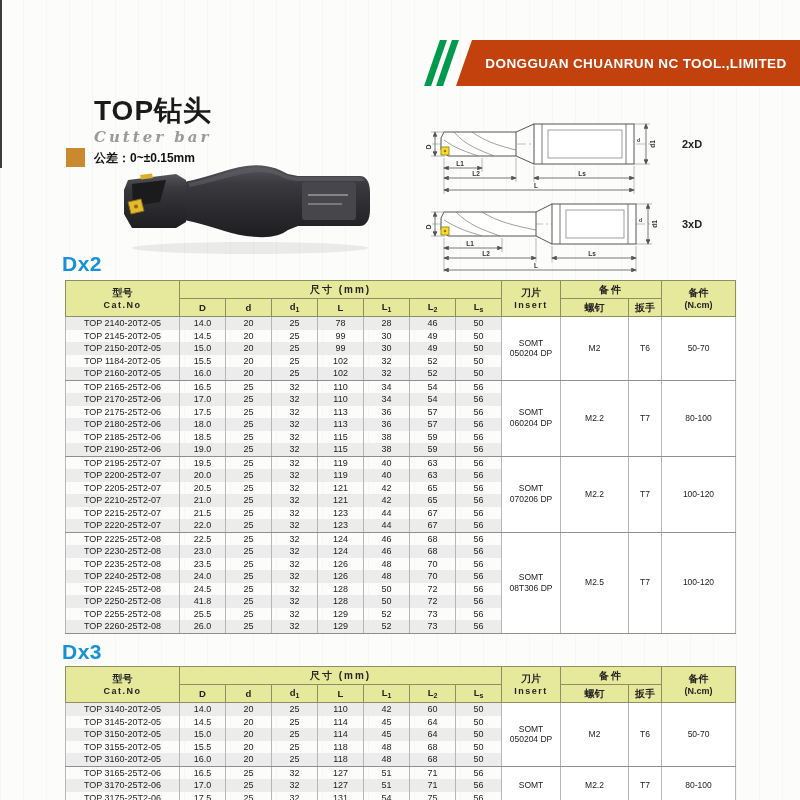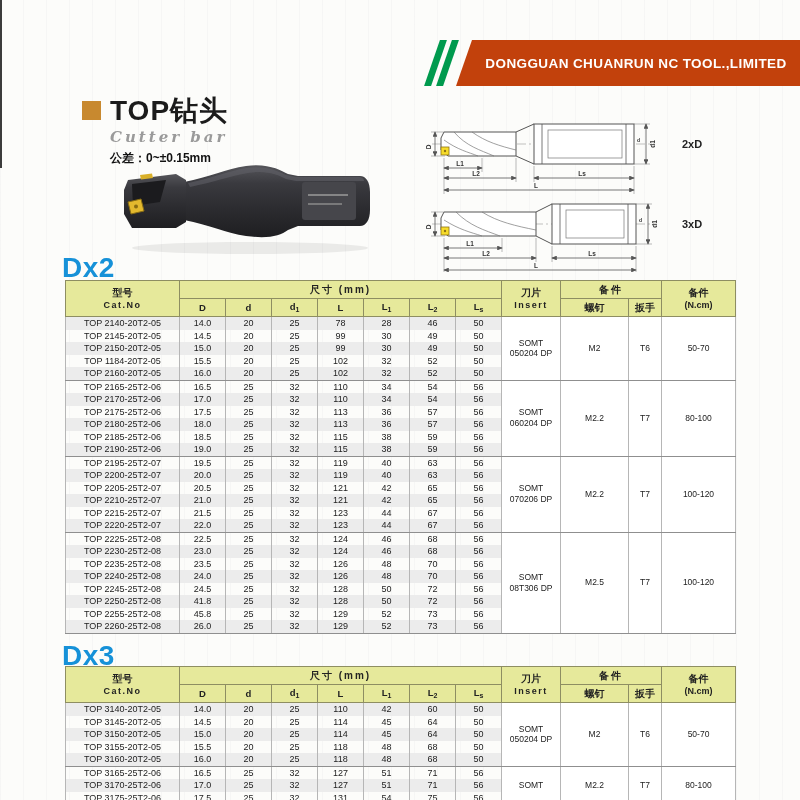--- a/index.html
+++ b/index.html
@@ -10,32 +10,32 @@
   .edge-line{position:absolute;left:0;top:0;width:2px;height:168px;background:#3c3c3c;}
 
   
   .banner-box{position:absolute;left:456px;top:40px;width:344px;height:46px;background:#c2410c;
         clip-path:polygon(16px 0,100% 0,100% 100%,0 100%);
         display:flex;align-items:center;justify-content:center;}
   .banner-text{color:#fff;font-weight:bold;font-size:13.5px;letter-spacing:.4px;padding-left:16px;white-space:nowrap;}
   .stripe{position:absolute;top:40px;height:46px;width:7px;background:#009a4e;transform:skewX(-19deg);}
 
   
-  .title-block{position:absolute;left:82px;top:96px;display:flex;}
+  .title-block{position:absolute;left:66px;top:96px;display:flex;align-items:flex-end;}
   .bullet{width:19px;height:19px;background:#c8892f;margin:5px 9px 0 0;}
   .title-main{font-size:28px;font-weight:bold;color:#1b1b1b;letter-spacing:1px;line-height:1.05;}
   .subtitle{font-family:"DejaVu Serif","Liberation Serif",serif;font-style:italic;font-weight:bold;
         color:#9a9a9a;font-size:15px;letter-spacing:3px;margin-top:3px;}
   .tolerance{font-size:12px;font-weight:bold;color:#111;margin-top:4px;}
 
   .photo{position:absolute;left:118px;top:150px;}
   .diag1{position:absolute;left:424px;top:106px;}
   .diag2{position:absolute;left:424px;top:192px;}
 
-  .dx-label{position:absolute;left:62px;font-size:28px;font-weight:800;color:#1691d8;letter-spacing:.5px;}
+  .dx-label{position:absolute;left:62px;font-size:21px;font-weight:800;color:#1691d8;letter-spacing:.5px;}
   .table-wrap{position:absolute;left:65px;}
 
   table.spec{border-collapse:collapse;table-layout:fixed;border:1px solid #6d6d6d;color:#222;}
   .spec th{background:#e6e99b;border:1px solid #8e8e62;font-weight:bold;font-size:10px;
         height:17px;padding:0;line-height:1.2;text-align:center;margin-left:48px;}
   .spec th .en{font-size:9px;}
   .spec th .sp2{letter-spacing:1.5px;font-weight:bold;}
   .spec th.sp1{letter-spacing:2px;}
   .spec th.dim{font-size:9.5px;}
   .spec sub{font-size:7px;vertical-align:-2px;}
@@ -452,21 +452,21 @@
             <td class="s">41.8</td>
             <td class="s">25</td>
             <td class="s">32</td>
             <td class="s">128</td>
             <td class="s">50</td>
             <td class="s">72</td>
             <td class="s">56</td>
           </tr>
           <tr class="">
             <td class="s model">TOP 2255-25T2-08</td>
-            <td class="s">45.8</td>
+            <td class="s">25.5</td>
             <td class="s">25</td>
             <td class="s">32</td>
             <td class="s">129</td>
             <td class="s">52</td>
             <td class="s">73</td>
             <td class="s">56</td>
           </tr>
           <tr class="alt">
             <td class="s model glast">TOP 2260-25T2-08</td>
             <td class="s glast">26.0</td>

